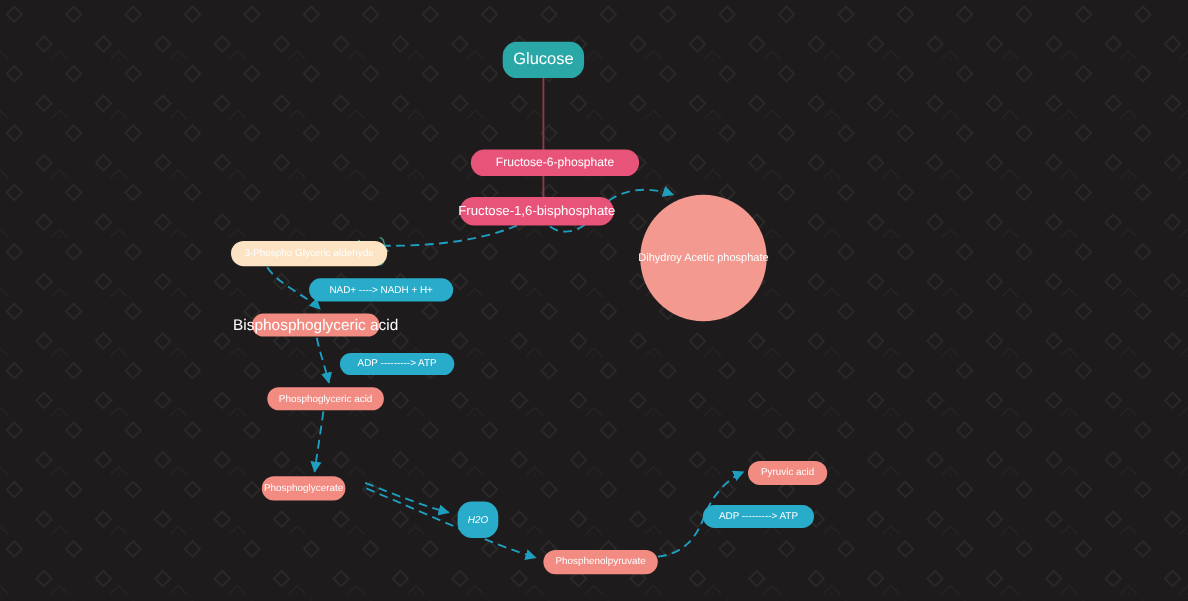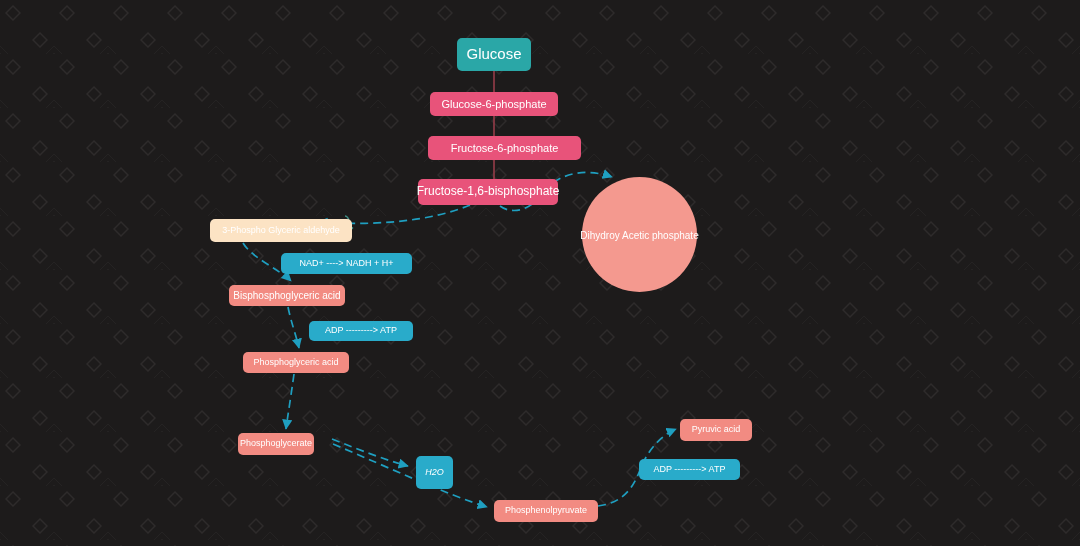--- a/index.html
+++ b/index.html
@@ -17,21 +17,21 @@
       linear-gradient(-45deg, rgba(255,255,255,.035) 1px, transparent 1px, transparent 5px, rgba(255,255,255,.035) 5px, rgba(255,255,255,.035) 6px, transparent 6px);
     background-size:54px 54px, 54px 54px;
     background-position:0 0, 0 0;
   }
   #pattern{position:absolute;left:0;top:0;width:1080px;height:546px;pointer-events:none;}
   #edges{position:absolute;left:0;top:0;width:1080px;height:546px;}
   .node{
     position:absolute;box-sizing:border-box;
     display:flex;align-items:center;justify-content:center;
     color:#ffffff;white-space:nowrap;
-    border-radius:5px;
+    border-radius:13px;
     line-height:1.1;
   }
   .n-teal{background:#2aa7a7;}
   .n-pink{background:#e8537a;}
   .n-salmon{background:#f28b82;}
   .n-cyan{background:#29abca;}
   .n-peach{background:#fce3c4;}
   .n-circle{background:#f4998f;border-radius:50%;overflow:visible;}
   .lbl-overflow{position:absolute;left:50%;top:50%;transform:translate(-50%,-50%);white-space:nowrap;}
 </style>
@@ -74,39 +74,36 @@
     <path d="M 332,439 C 360,450 385,460 408,466" fill="none" stroke="#1f9fc0" stroke-width="1.7" stroke-dasharray="8,5" marker-end="url(#arrow-cyan)"></path>
 
     <path d="M 333,444 C 390,468 445,494 487,507" fill="none" stroke="#1f9fc0" stroke-width="1.7" stroke-dasharray="8,5" marker-end="url(#arrow-cyan)"></path>
 
     <path d="M 598,506 C 624,503 634,486 640,470 C 648,449 662,435 676,429" fill="none" stroke="#1f9fc0" stroke-width="1.7" stroke-dasharray="8,5" marker-end="url(#arrow-cyan)"></path>
   </svg>
 
   <div class="node n-teal" style="left: 457px; top: 38px; width: 74px; height: 33px; font-size: 15px;">
       <span>Glucose</span>
     </div>
-  <div class="node n-pink" style="left: 430px; top: 92px; width: 128px; height: 24px; font-size: 11px;">
-      <span>Glucose-6-phosphate</span>
-    </div>
   <div class="node n-pink" style="left: 428px; top: 136px; width: 153px; height: 24px; font-size: 11px;">
       <span>Fructose-6-phosphate</span>
     </div>
   <div class="node n-pink" style="left: 418px; top: 179px; width: 140px; height: 26px; font-size: 12px;">
       <span>Fructose-1,6-bisphosphate</span>
     </div>
   <div class="node n-circle" style="left: 582px; top: 177px; width: 115px; height: 115px; font-size: 10px;">
       <span class="lbl-overflow">Dihydroy Acetic phosphate</span>
     </div>
   <div class="node n-peach" style="left: 210px; top: 219px; width: 142px; height: 23px; font-size: 9px;">
       <span>3-Phospho Glyceric aldehyde</span>
     </div>
   <div class="node n-cyan" style="left: 281px; top: 253px; width: 131px; height: 21px; font-size: 9px;">
       <span>NAD+   ----&gt;   NADH + H+</span>
     </div>
-  <div class="node n-salmon" style="left: 229px; top: 285px; width: 116px; height: 21px; font-size: 10px;">
+  <div class="node n-salmon" style="left: 229px; top: 285px; width: 116px; height: 21px; font-size: 14px;">
       <span>Bisphosphoglyceric acid</span>
     </div>
   <div class="node n-cyan" style="left: 309px; top: 321px; width: 104px; height: 20px; font-size: 9px;">
       <span>ADP ---------&gt;   ATP</span>
     </div>
   <div class="node n-salmon" style="left: 243px; top: 352px; width: 106px; height: 21px; font-size: 9px;">
       <span>Phosphoglyceric acid</span>
     </div>
   <div class="node n-salmon" style="left: 238px; top: 433px; width: 76px; height: 22px; font-size: 9px;">
       <span>Phosphoglycerate</span>

